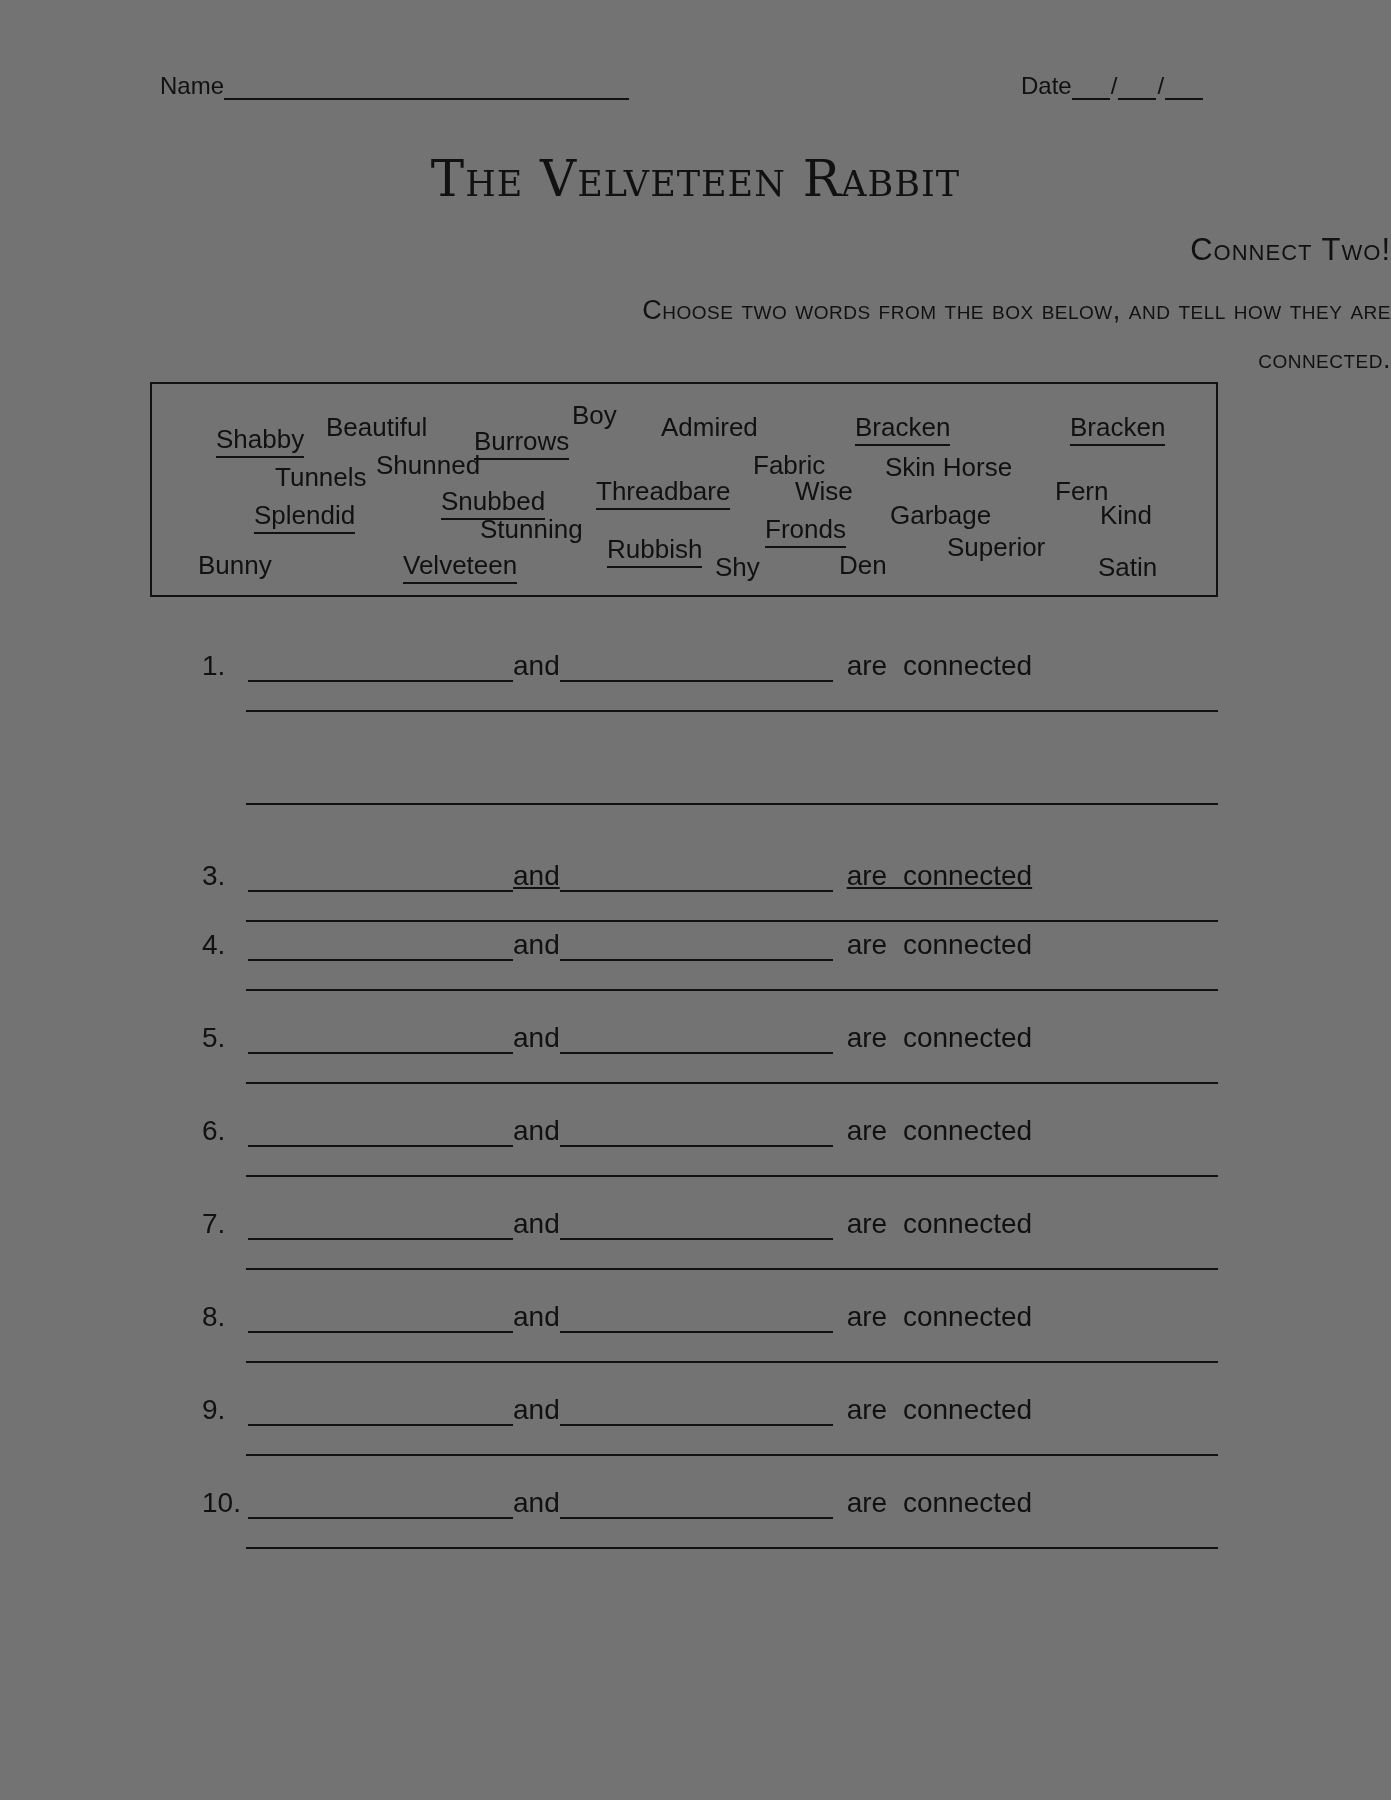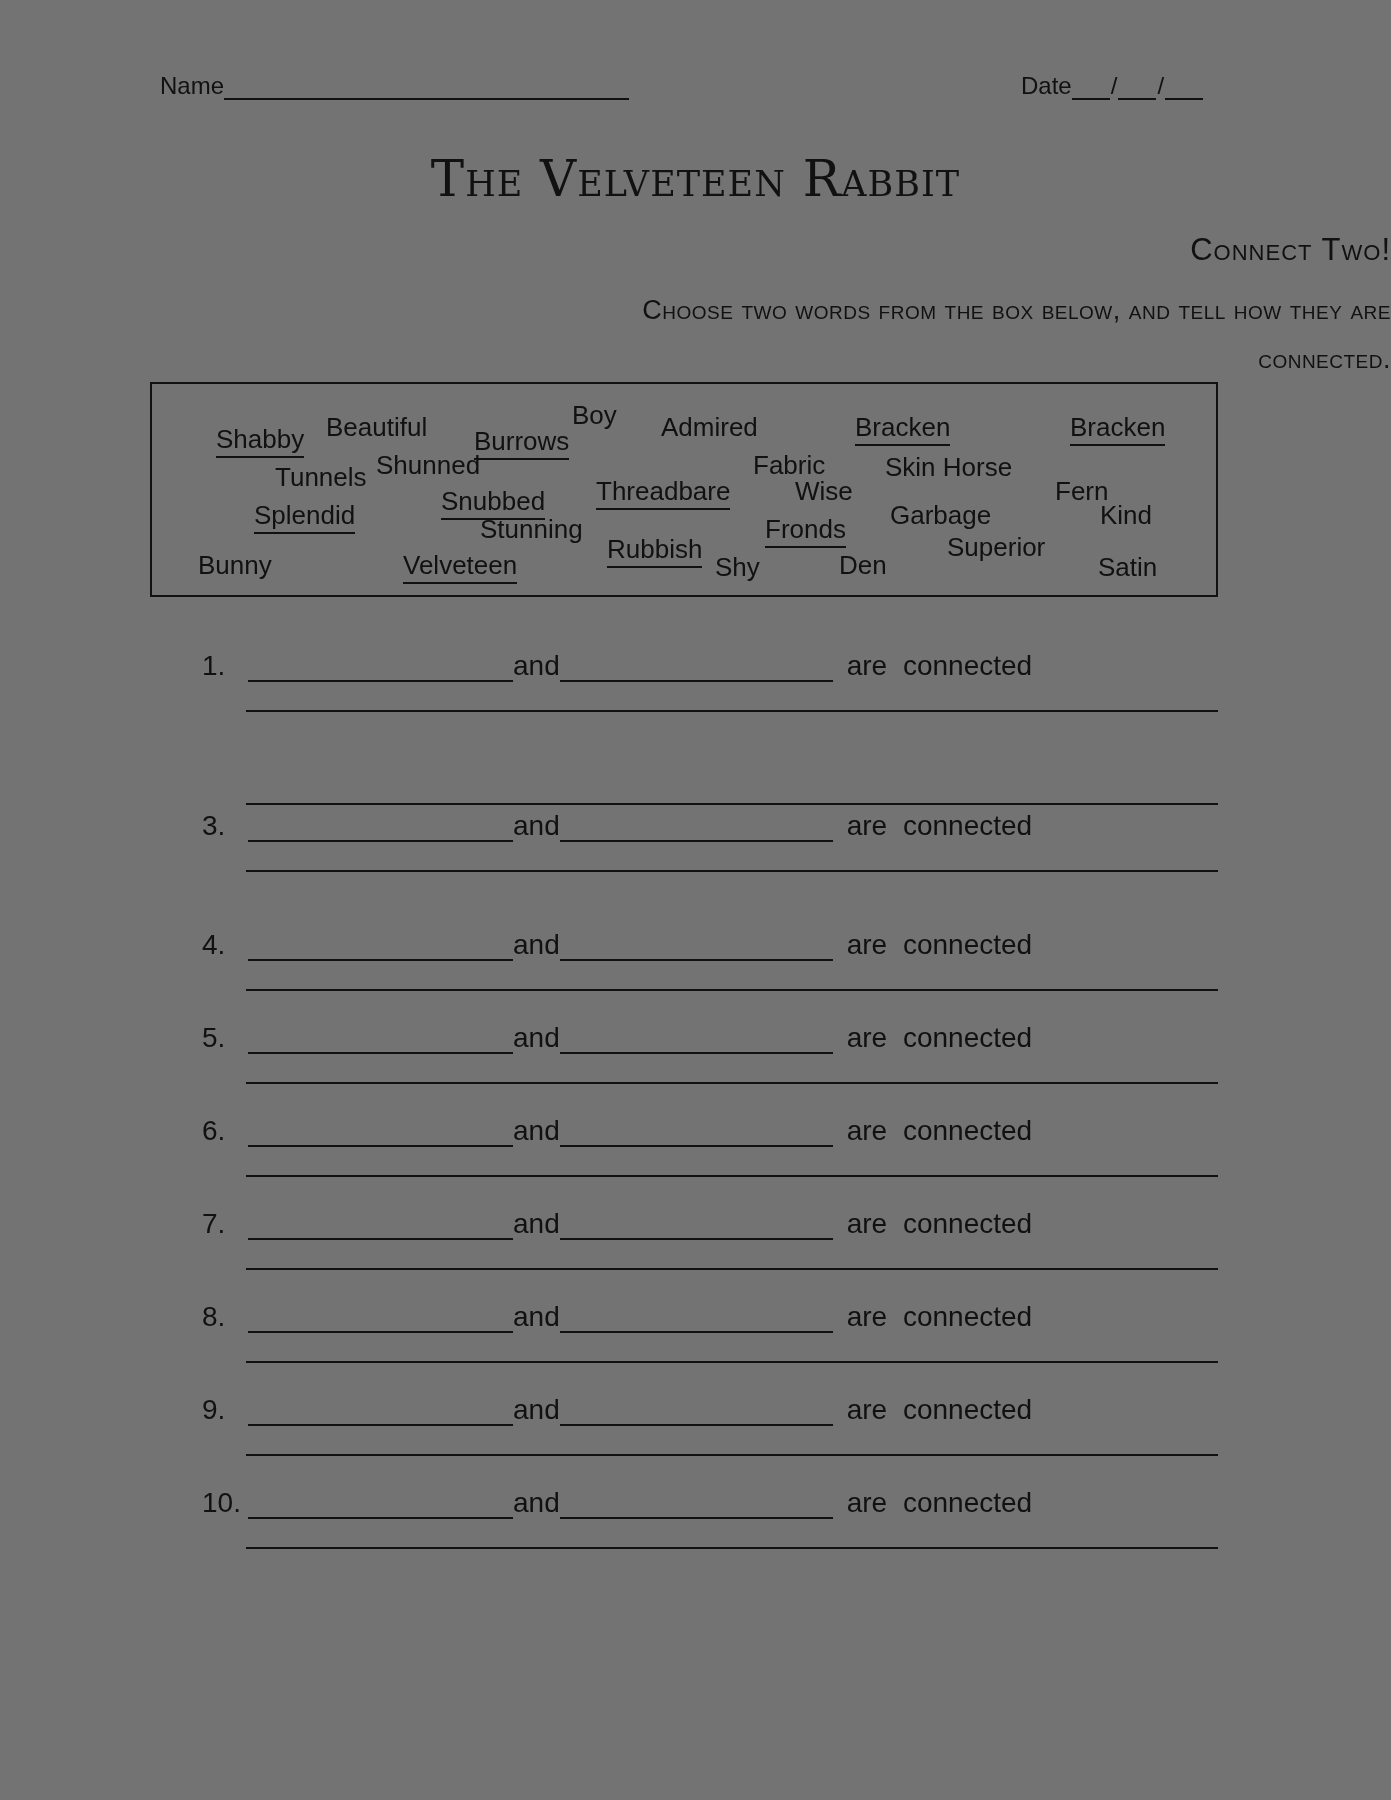--- a/index.html
+++ b/index.html
@@ -115,21 +115,21 @@
     </div>
 
   <div>
       <div class="q-item" style="top: 648px;">
         <div class="q-row"><span class="q-num">1.</span><span class="q-blank q-blank1"></span><span class="q-and">and</span><span class="q-blank q-blank2"></span><span class="q-suffix">are connected</span></div>
         <div class="q-line"></div>
       </div>
       <div class="q-item" style="top: 741px;">
         <div class="q-line"></div>
       </div>
-      <div class="q-item" style="top: 808px;">
+      <div class="q-item" style="top: 858px; text-decoration: underline;">
         <div class="q-row"><span class="q-num">3.</span><span class="q-blank q-blank1"></span><span class="q-and">and</span><span class="q-blank q-blank2"></span><span class="q-suffix">are connected</span></div>
         <div class="q-line"></div>
       </div>
       <div class="q-item" style="top: 927px;">
         <div class="q-row"><span class="q-num">4.</span><span class="q-blank q-blank1"></span><span class="q-and">and</span><span class="q-blank q-blank2"></span><span class="q-suffix">are connected</span></div>
         <div class="q-line"></div>
       </div>
       <div class="q-item" style="top: 1020px;">
         <div class="q-row"><span class="q-num">5.</span><span class="q-blank q-blank1"></span><span class="q-and">and</span><span class="q-blank q-blank2"></span><span class="q-suffix">are connected</span></div>
         <div class="q-line"></div>

